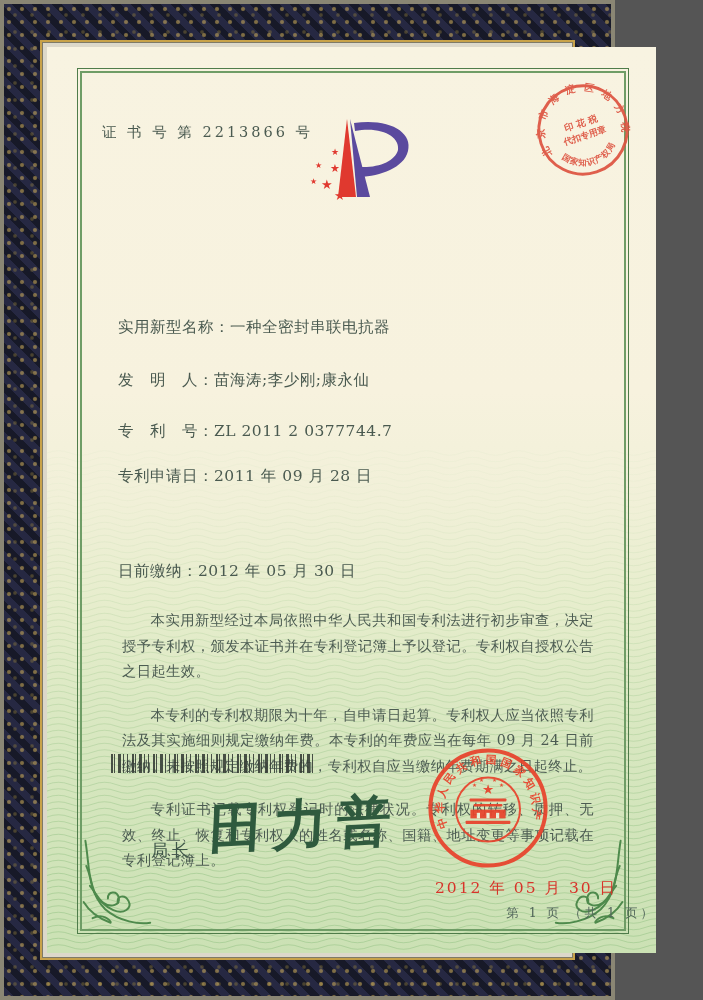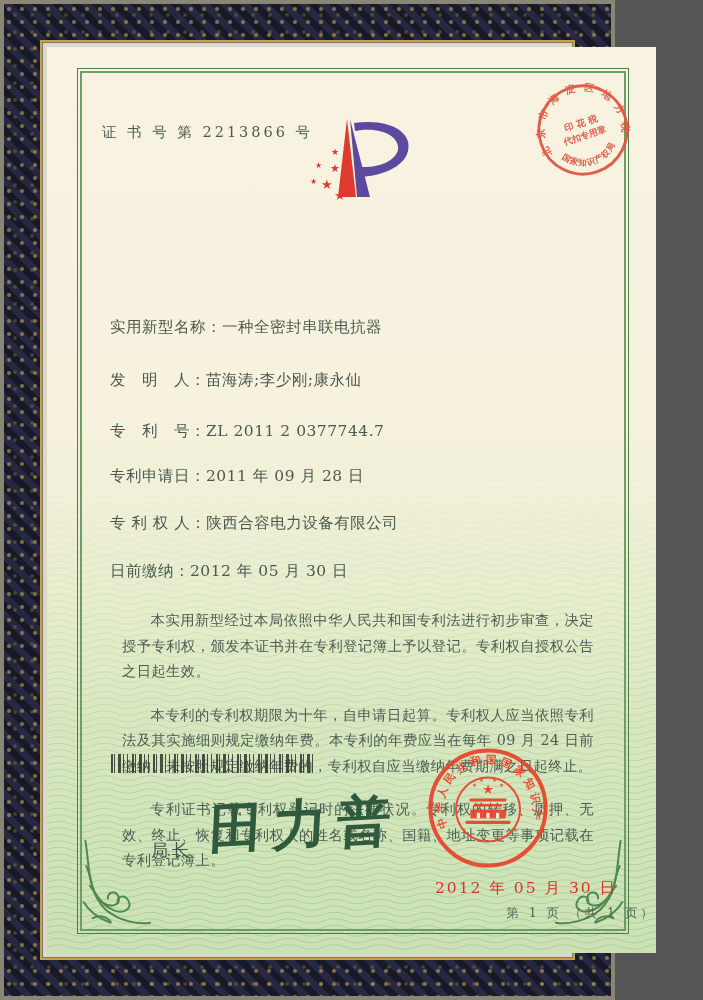--- a/index.html
+++ b/index.html
@@ -40,21 +40,21 @@
 
   .cert-number{position:absolute;left:55px;top:76px;font-size:14.5px;letter-spacing:3px;color:#4a5a50;}
 
   .logo{position:absolute;left:262px;top:68px;width:118px;height:88px;}
 
   .tax-stamp{position:absolute;left:487px;top:34px;width:98px;height:98px;transform:rotate(-18deg);opacity:.92;}
 
   .title{position:absolute;left:0;top:183px;width:100%;text-align:center;
     font-size:33px;font-weight:600;letter-spacing:10px;color:#44524a;}
 
-  .field-row{position:absolute;left:63px;font-size:15.5px;color:#4a5a50;letter-spacing:.5px;white-space:nowrap;text-align:center;}
+  .field-row{position:absolute;left:71px;font-size:15.5px;color:#4a5a50;letter-spacing:.5px;white-space:nowrap;text-align:center;}
   .f0{top:270px}.f1{top:323px}.f2{top:374px}.f3{top:419px}.f4{top:466px}.f5{top:514px}
 
   .paragraphs{position:absolute;left:57px;right:44px;top:543px;}
   .paragraphs p{margin:18px;font-size:14.3px;line-height:25.5px;color:#4c5c52;
     text-align:justify;text-indent:2em;letter-spacing:.4px;}
 
   .barcode{position:absolute;left:64px;top:707px;width:204px;height:19px;opacity:.88;
     background:repeating-linear-gradient(90deg,
       #333b34 0 2px,transparent 2px 3px,#333b34 3px 4px,transparent 4px 7px,
       #333b34 7px 10px,transparent 10px 12px,#333b34 12px 13px,transparent 13px 16px,
@@ -220,23 +220,20 @@
         </div>
         <div class="field-row f1">
           <span>发　明　人：</span><span>苗海涛;李少刚;康永仙</span>
         </div>
         <div class="field-row f2">
           <span>专　利　号：</span><span>ZL 2011 2 0377744.7</span>
         </div>
         <div class="field-row f3">
           <span>专利申请日：</span><span>2011 年 09 月 28 日</span>
         </div>
-        <div class="field-row f4">
-          <span>专 利 权 人：</span><span>陕西合容电力设备有限公司</span>
-        </div>
         <div class="field-row f5">
           <span>日前缴纳：</span><span>2012 年 05 月 30 日</span>
         </div>
 
         <div class="paragraphs">
           <p>本实用新型经过本局依照中华人民共和国专利法进行初步审查，决定授予专利权，颁发本证书并在专利登记簿上予以登记。专利权自授权公告之日起生效。</p>
           <p>本专利的专利权期限为十年，自申请日起算。专利权人应当依照专利法及其实施细则规定缴纳年费。本专利的年费应当在每年 09 月 24 日前缴纳。未按照规定缴纳年费的，专利权自应当缴纳年费期满之日起终止。</p>
           <p>专利证书记载专利权登记时的法律状况。专利权的转移、质押、无效、终止、恢复和专利权人的姓名或名称、国籍、地址变更等事项记载在专利登记簿上。</p>
         </div>
 

